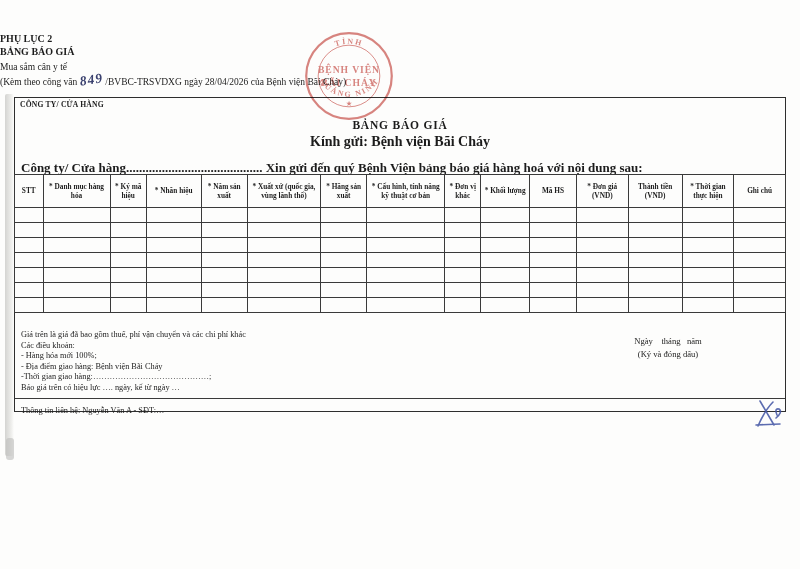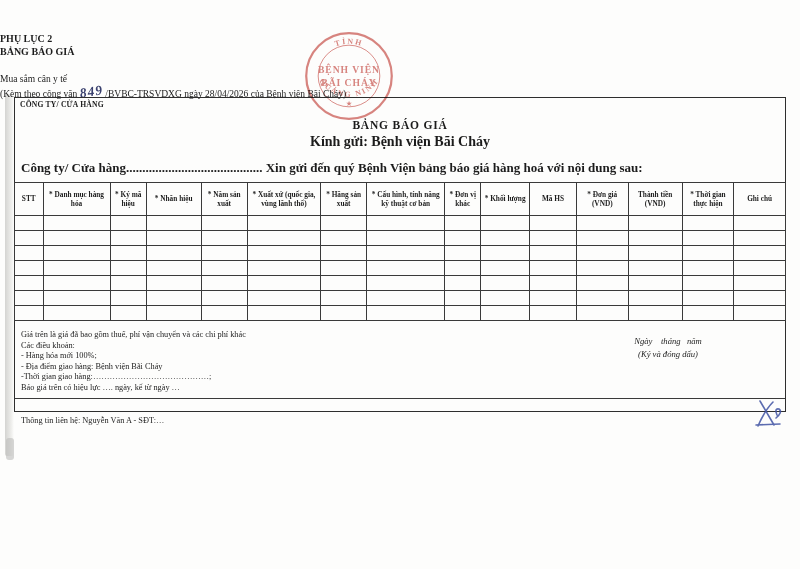--- a/index.html
+++ b/index.html
@@ -21,53 +21,53 @@
   .scan-strip{position:absolute;left:5px;top:94px;width:9px;height:362px;
     background:linear-gradient(90deg,#c6c6c3,#e9e9e6 70%,rgba(255,255,255,0));
     opacity:.75;border-radius:2px;}
   .scan-blob{position:absolute;left:6px;top:438px;width:8px;height:22px;
     background:#bdbdba;opacity:.6;border-radius:3px;}
 
   
   .doc-header{position:absolute;top:33px;left:0;width:736px;text-align:left;line-height:12.5px;}
   .doc-header .l1{font-weight:bold;font-size:10px;}
   .doc-header .l2{font-weight:bold;font-size:10px;}
-  .doc-header .l3{font-size:9.5px;margin-top:15px;}
+  .doc-header .l3{font-size:9.5px;margin-top:3px;}
   .doc-header .l4{font-size:9.5px;margin-top:1px;}
   .handwritten{display:inline-block;font-style:italic;font-weight:bold;font-size:13.5px;
     color:#39406e;transform:rotate(-9deg) translateY(-1px);letter-spacing:1px;}
 
   
   .stamp{position:absolute;left:303px;top:30px;width:92px;height:92px;
     mix-blend-mode:multiply;opacity:.62;z-index:5;pointer-events:none;}
 
   
   .box{position:absolute;left:14px;top:97px;width:772px;height:315px;
     border:1.6px solid #2e2e2e;background:transparent;}
   .corner-label{position:absolute;top:2px;left:5px;font-weight:bold;font-size:7.6px;letter-spacing:.2px;}
   .form-title{position:absolute;top:21px;left:0;width:100%;text-align:center;
     font-weight:bold;font-size:11.5px;letter-spacing:.8px;}
   .form-sub{position:absolute;top:36px;left:0;width:100%;text-align:center;
     font-weight:bold;font-size:14px;}
   .intro{position:absolute;top:62px;left:6px;right:4px;font-weight:bold;font-size:13px;white-space:nowrap;}
 
   
-  table.quote{position:absolute;top:84px;left:-1px;width:calc(100% + 2px);
+  table.quote{position:absolute;top:76px;left:-1px;width:calc(100% + 2px);
     border-collapse:collapse;table-layout:fixed;border-radius:11px;}
   table.quote th{border:1px solid var(--line);font-weight:bold;font-size:7.3px;
     line-height:1.3;padding:2px 1px;height:33px;text-align:center;vertical-align:middle;}
   table.quote td{border:1px solid var(--line);height:15px;padding:0;}
 
   
   .terms{position:absolute;top:232px;left:6px;width:430px;font-size:8.3px;line-height:10.6px;}
   .sign-block{position:absolute;top:237px;left:538px;width:230px;text-align:center;
-    font-size:8.6px;line-height:13px;font-style:italic;}
+    font-size:8.6px;line-height:13px;}
   .sign-block .spread{white-space:pre;}
   .contact-row{position:absolute;top:300px;left:0;width:100%;height:13px;
-    border-top:1px solid var(--line);font-size:8.3px;padding:17px 0 0 6px;}
+    border-top:1px solid var(--line);font-size:8.3px;padding:7px 0 0 6px;}
 
   .initials{position:absolute;left:752px;top:398px;width:40px;height:36px;z-index:6;}
 </style>
 </head>
 <body>
 
 <div class="page">
 
   <div class="scan-strip"></div>
   <div class="scan-blob"></div>

